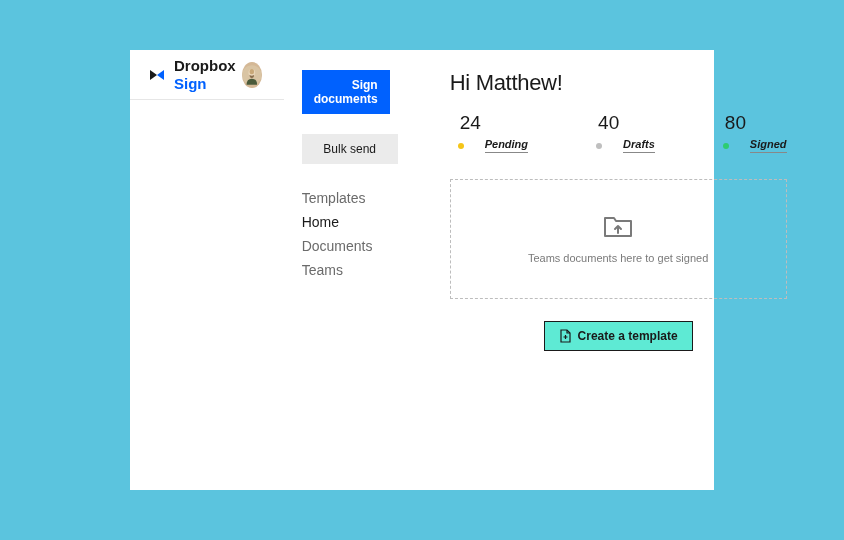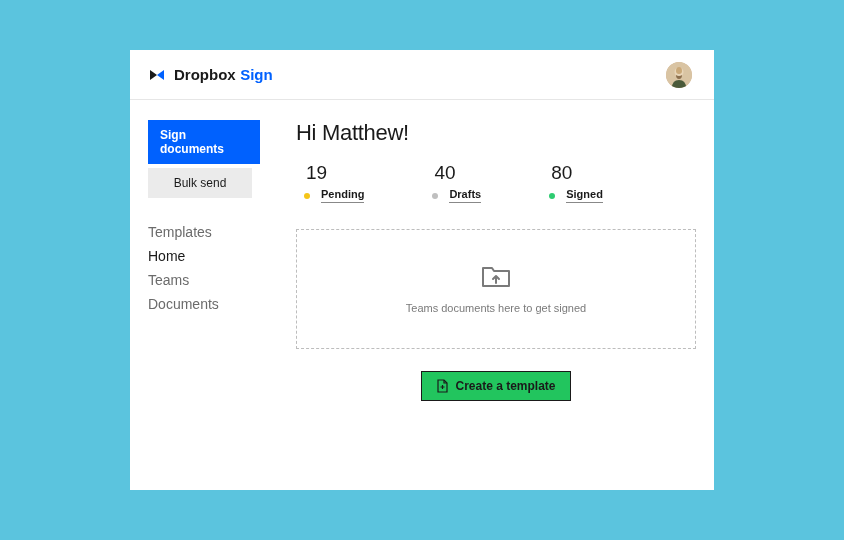--- a/index.html
+++ b/index.html
@@ -10,21 +10,21 @@
       height: 540px;
       display: flex;
       align-items: center;
       justify-content: center;
     }
     .window {
       background: #fff;
       width: 584px;
       height: 440px;
       display: flex;
-      flex-direction: column;
+      flex-direction: row;
     }
     .header {
       height: 50px;
       display: flex;
       align-items: center;
       justify-content: space-between;
       padding: 0 22px 0 18px;
       border-bottom: 1px solid #e6e6e6;
     }
     .brand {
@@ -65,35 +65,35 @@
       display: flex;
       flex-direction: column;
     }
     .btn-primary {
       background: #0061fe;
       color: #fff;
       border: none;
       font-size: 12px;
       font-weight: 600;
       padding: 8px 12px;
-      text-align: left;
-      cursor: pointer;
-      width: 112px;
-      margin-bottom: 4px;
+      text-align: right;
+      cursor: pointer;
+      width: 88px;
+      margin-bottom: 20px;
     }
     .btn-secondary {
       background: #ebebeb;
       color: #1a1a1a;
       border: none;
       font-size: 12px;
       font-weight: 500;
       padding: 8px 12px;
       text-align: center;
       cursor: pointer;
-      width: 104px;
+      width: 96px;
       margin-bottom: 22px;
     }
     .nav-item {
       font-size: 14px;
       color: #6b6b6b;
       padding: 4px 0;
       cursor: pointer;
     }
     .nav-item.active {
       color: #1a1a1a;
@@ -123,21 +123,22 @@
     .stat-value {
       font-size: 19px;
       font-weight: 500;
       color: #1a1a1a;
       margin-bottom: 4px;
       padding-left: 2px;
     }
     .stat-label-row {
       display: flex;
       align-items: center;
-      gap: 11px;
+      gap: 21px;
+      font-style: italic;
     }
     .dot {
       width: 6px;
       height: 6px;
       border-radius: 50%;
     }
     .dot.pending { background: #f5c518; }
     .dot.drafts { background: #bfbfbf; }
     .dot.signed { background: #2ecc71; }
     .stat-label {
@@ -162,21 +163,21 @@
     .dropzone-text {
       font-size: 11px;
       color: #7a7a7a;
     }
 
     .template-btn-wrap {
       display: flex;
       justify-content: center;
     }
     .btn-outline {
-      background: #22c55e;
+      background: #5eead4;
       border: 1px solid #1a1a1a;
       padding: 7px 14px;
       display: flex;
       align-items: center;
       gap: 7px;
       cursor: pointer;
       font-size: 12px;
       font-weight: 600;
       color: #1a1a1a;
     }
@@ -210,30 +211,30 @@
       </svg>
     </div>
   </div>
 
   <div class="body">
     <div class="sidebar">
       <button class="btn-primary">Sign documents</button>
       <button class="btn-secondary">Bulk send</button>
       <div class="nav-item">Templates</div>
       <div class="nav-item active">Home</div>
+      <div class="nav-item">Documents</div>
       <div class="nav-item">Teams</div>
-      <div class="nav-item">Documents</div>
     </div>
 
     <div class="main">
       <h1 class="greeting">Hi Matthew!</h1>
 
       <div class="stats">
         <div class="stat">
-          <div class="stat-value">19</div>
+          <div class="stat-value">24</div>
           <div class="stat-label-row">
             <span class="dot pending"></span>
             <span class="stat-label">Pending</span>
           </div>
         </div>
         <div class="stat">
           <div class="stat-value">40</div>
           <div class="stat-label-row">
             <span class="dot drafts"></span>
             <span class="stat-label">Drafts</span>

